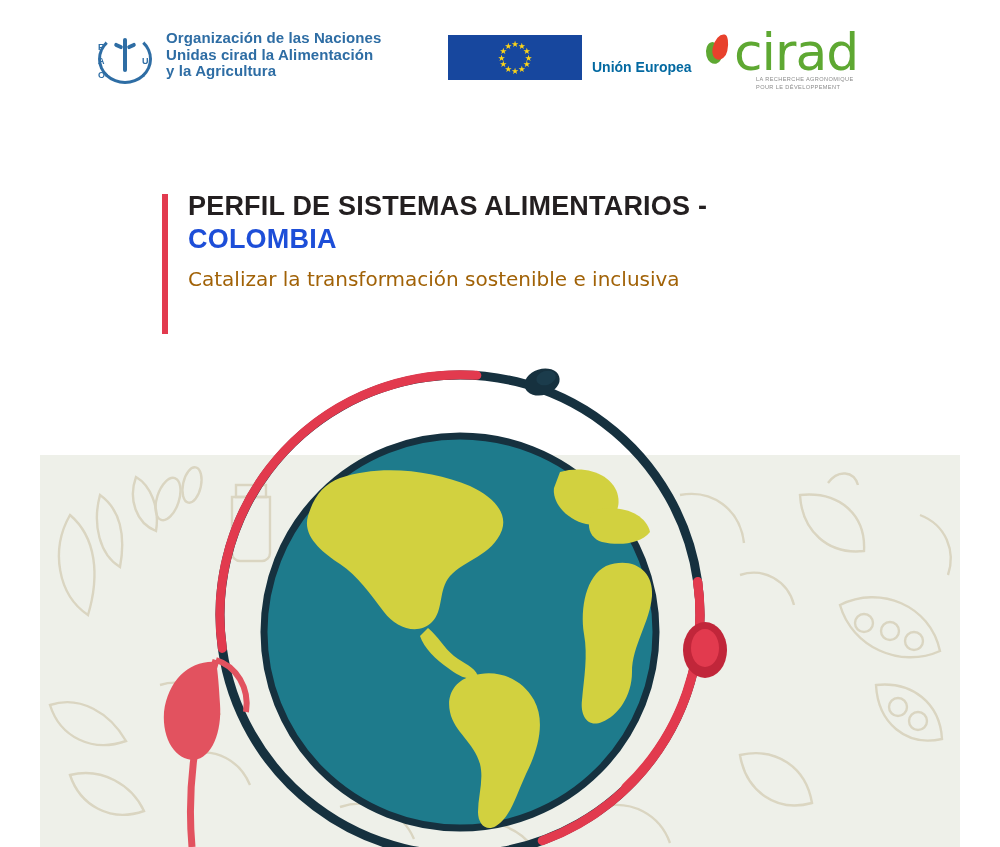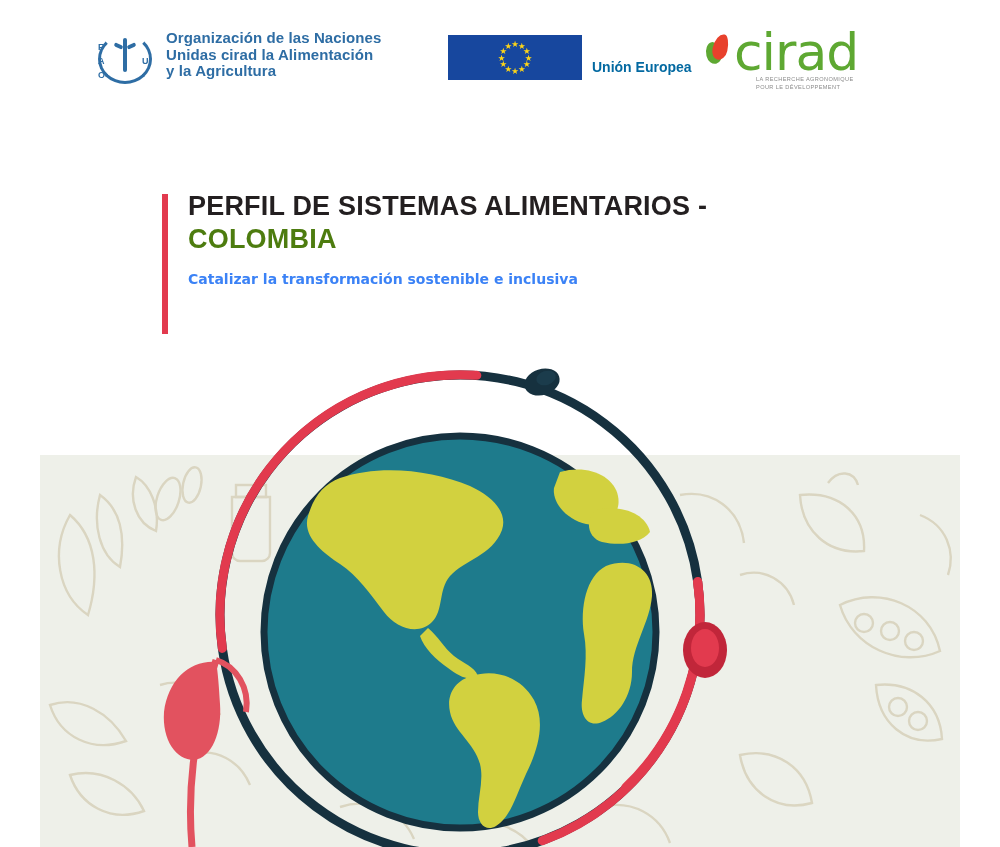--- a/index.html
+++ b/index.html
@@ -192,29 +192,29 @@
   }
   .title-main {
     font-size: 27px;
     line-height: 33px;
     font-weight: bold;
     color: #231f20;
     letter-spacing: 0.2px;
     margin: 0;
   }
   .title-country {
-    color: #4d7c0f;
+    color: #1d4ed8;
   }
   .title-sub {
     margin-top: 9px;
-    font-size: 14px;
+    font-size: 20px;
     line-height: 28px;
-    color: #3b82f6;
+    color: #a16207;
     font-family: "DejaVu Sans", sans-serif;
-    font-weight: 700;
+    font-weight: 400;
   }
 
   
   .hero {
     position: absolute;
     left: 40px;
     top: 455px;
     width: 920px;
     height: 392px;
     background: #eef0e9;

